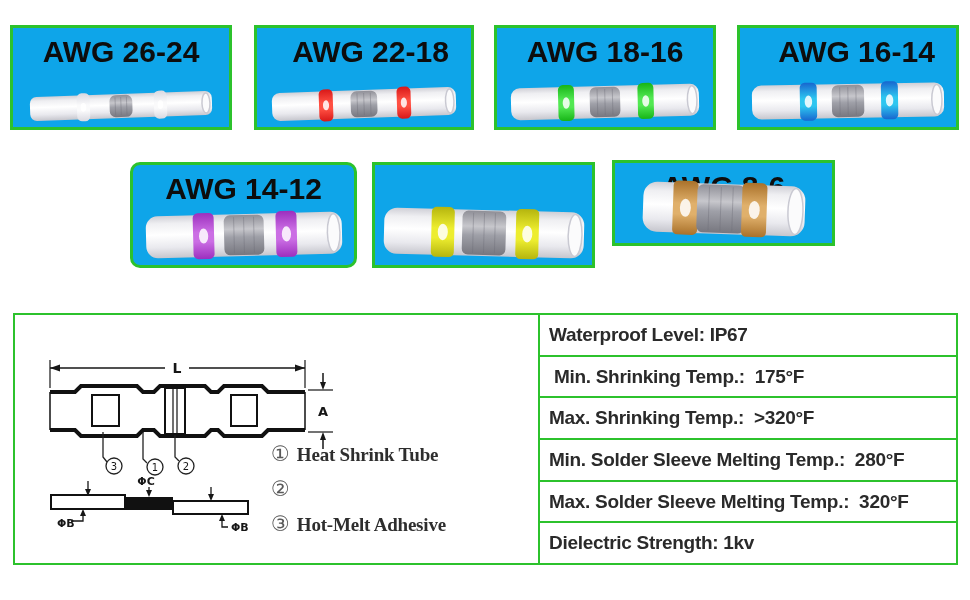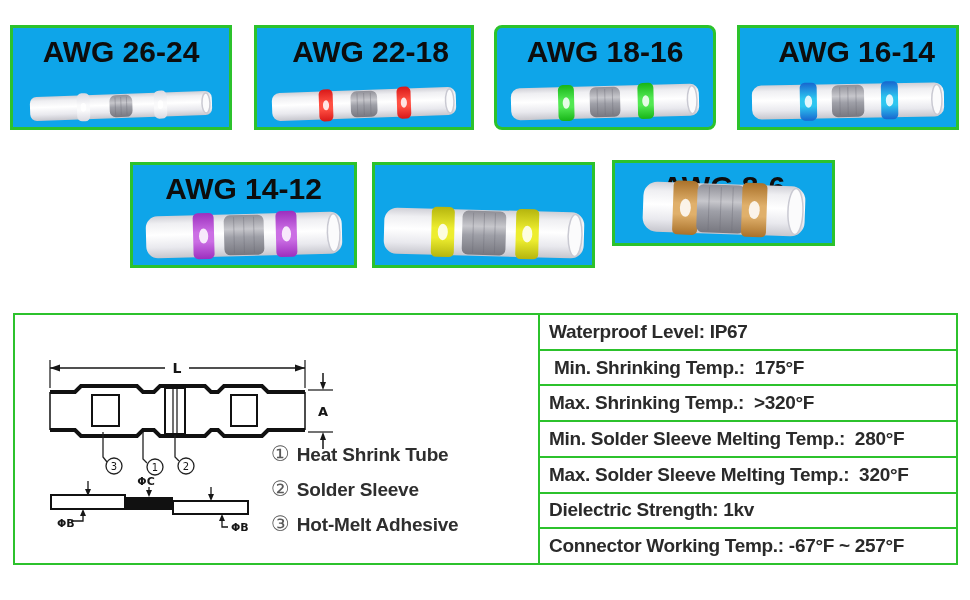--- a/index.html
+++ b/index.html
@@ -1,36 +1,36 @@
 <!DOCTYPE html>
 <html><head>
 <meta charset="utf-8">
 <style>
   html,body{margin:0;padding:0;background:#ffffff;}
   .canvas{position:relative;width:970px;height:600px;background:#fff;overflow:hidden;
           font-family:"Liberation Sans",sans-serif;}
   .awg-card{position:absolute;border:3px solid #2cc22c;background:#0ea5e9;box-sizing:border-box;}
   .card0{left:10px;top:25px;width:222px;height:105px;}
   .card1{left:254px;top:25px;width:220px;height:105px;padding-left:13px;}
-  .card2{left:494px;top:25px;width:222px;height:105px;border-radius:8px;}
+  .card2{left:494px;top:25px;width:222px;height:105px;}
   .card3{left:737px;top:25px;width:222px;height:105px;padding-left:17px;}
-  .card4{left:130px;top:162px;width:227px;height:106px;}
+  .card4{left:130px;top:162px;width:227px;height:106px;border-radius:10px;}
   .card5{left:372px;top:162px;width:223px;height:106px;}
   .card6{left:612px;top:160px;width:223px;height:86px;}
   .awg-title{margin-top:7px;text-align:center;font-weight:bold;font-size:30px;color:#0d0d0d;
              letter-spacing:0px;line-height:1.1;}
   .conn-holder{position:absolute;left:0;right:0;bottom:2px;display:flex;justify-content:center;align-items:flex-end;}
   .bottom-panel{position:absolute;left:13px;top:313px;width:945px;height:252px;
                 border:2px solid #2cc22c;background:#fff;box-sizing:border-box;}
   .diagram-cell{position:absolute;left:0;top:0;width:527px;height:248px;}
   .diagram-cell svg{position:absolute;left:0;top:0;}
   .legend{position:absolute;left:256px;top:122px;}
   .legend-row{display:flex;align-items:center;height:35px;}
   .legend-num{font-family:"DejaVu Sans",sans-serif;font-size:21px;color:#5a5a5a;margin-right:7px;line-height:1;}
-  .legend-label{font-size:19px;color:#2e2e2e;font-weight:bold;letter-spacing:-0.2px;}
+  .legend-label{font-size:19px;color:#2e2e2e;font-weight:bold;letter-spacing:-0.2px;font-family:Liberation Serif, serif;}
   .spec-table{position:absolute;top:-2px;right:-2px;bottom:-2px;width:420px;display:flex;flex-direction:column;}
   .spec-row{flex:1;border:2px solid #2cc22c;background:#fff;box-sizing:border-box;
             display:flex;align-items:center;padding-left:9px;margin-top:-2px;}
   .spec-row:first-child{margin-top:0;}
   .spec-row span{font-size:19px;color:#2a2a2a;font-weight:bold;letter-spacing:-0.3px;white-space:pre;}
   .dwg-text{font-family:"DejaVu Sans",sans-serif;fill:#161616;}
 </style>
 </head>
 <body>
 
@@ -370,21 +370,20 @@
         <text class="dwg-text" x="216" y="216" font-size="11" font-weight="bold" text-anchor="start">ΦB</text>
       </svg>
 
       <div class="legend">
         <div class="legend-row">
           <span class="legend-num">①</span>
           <span class="legend-label">Heat Shrink Tube</span>
         </div>
         <div class="legend-row">
           <span class="legend-num">②</span>
-          <span class="legend-label">Solder Sleeve</span>
         </div>
         <div class="legend-row">
           <span class="legend-num">③</span>
           <span class="legend-label">Hot-Melt Adhesive</span>
         </div>
       </div>
     </div>
 
     <div class="spec-table">
       <div class="spec-row">
@@ -398,19 +397,16 @@
         </div>
       <div class="spec-row">
           <span>Min. Solder Sleeve Melting Temp.:  280°F</span>
         </div>
       <div class="spec-row">
           <span>Max. Solder Sleeve Melting Temp.:  320°F</span>
         </div>
       <div class="spec-row">
           <span>Dielectric Strength: 1kv</span>
         </div>
-      <div class="spec-row">
-          <span>Connector Working Temp.: -67°F ~ 257°F</span>
-        </div>
     </div>
   </div>
 
 </div>
 
 </body></html>

